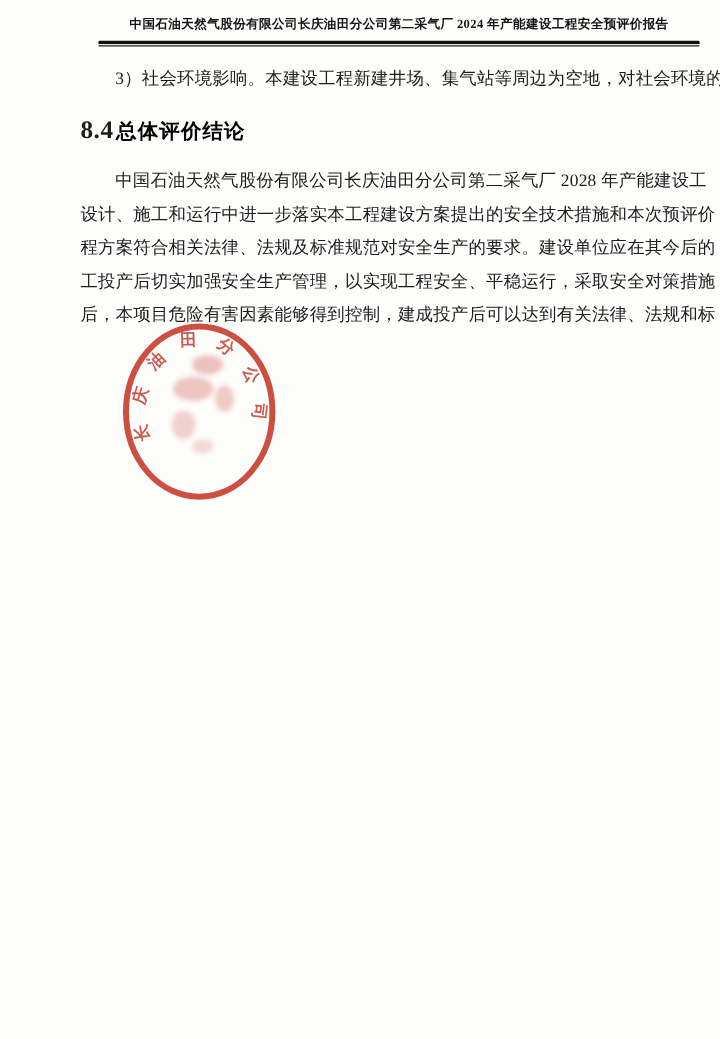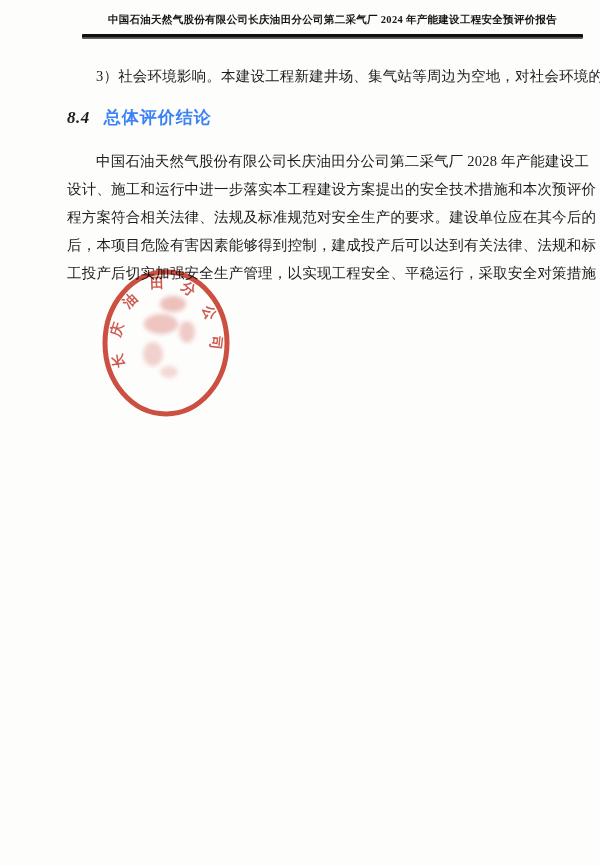--- a/index.html
+++ b/index.html
@@ -26,46 +26,45 @@
   .hdr-rule{
     margin-top:7px;height:5px;
     background:linear-gradient(to bottom,
       #101010 0%, #101010 52%,
       #e9e9e7 52%, #e9e9e7 68%,
       #4a4a4a 68%, #6b6b6b 100%);
     border-radius:1px;
   }
   
   .bodytext{
-    position:absolute;left:67px;top:62px;width:508px;
+    position:absolute;left:67px;top:52px;width:508px;
     font-size:14.5px;
   }
   .line{
     height:28px;line-height:28px;
     white-space:nowrap;
     text-align:justify;
     text-align-last:justify;
     letter-spacing:.2px;
   }
   .line.first{ text-indent:2em; }
   .line.last{ text-align-last:left; }
   .section-heading{
     margin-top:11px;height:34px;line-height:34px;
     font-weight:bold;white-space:nowrap;
   }
   .section-num{
-    font-size:17px;
+    font-size:21px;
     font-family:"Liberation Serif","DejaVu Serif",serif;
     letter-spacing:.5px;
-    font-style:italic;
   }
   .section-title{
-    font-size:17px;margin-left:14px;
+    font-size:17px;margin-left:2px;
     font-family:"Liberation Sans","DejaVu Sans",sans-serif;
-    letter-spacing:1px;color:#3b82f6;
+    letter-spacing:1px;color:#000000;
   }
   .para2-gap{ margin-top:12px; }
   
   .seal{
     position:absolute;left:95px;top:262px;width:145px;height:168px;
     mix-blend-mode:multiply;
     pointer-events:none;
   }
 </style>
 </head>
@@ -85,22 +84,22 @@
     </div>
 
     <div class="section-heading">
       <span class="section-num">8.4</span><span class="section-title">总体评价结论</span>
     </div>
 
     <div class="para2-gap">
       <div class="line first">中国石油天然气股份有限公司长庆油田分公司第二采气厂 2028 年产能建设工</div>
       <div class="line">设计、施工和运行中进一步落实本工程建设方案提出的安全技术措施和本次预评价</div>
       <div class="line">程方案符合相关法律、法规及标准规范对安全生产的要求。建设单位应在其今后的</div>
+      <div class="line">工投产后切实加强安全生产管理，以实现工程安全、平稳运行，采取安全对策措施</div>
       <div class="line">后，本项目危险有害因素能够得到控制，建成投产后可以达到有关法律、法规和标</div>
-      <div class="line">工投产后切实加强安全生产管理，以实现工程安全、平稳运行，采取安全对策措施</div>
     </div>
 
   </div>
 
   <svg class="seal" viewBox="0 0 145 168" xmlns="http://www.w3.org/2000/svg" aria-hidden="true">
     <defs>
       <filter id="blur1" x="-50%" y="-50%" width="200%" height="200%">
         <feGaussianBlur stdDeviation="2.2"></feGaussianBlur>
       </filter>
       <filter id="blur2" x="-50%" y="-50%" width="200%" height="200%">

